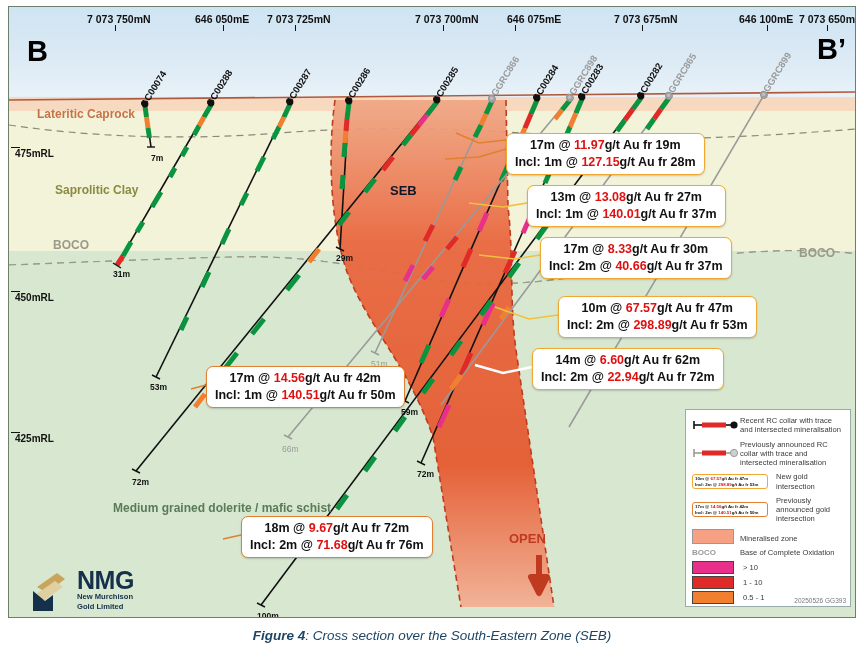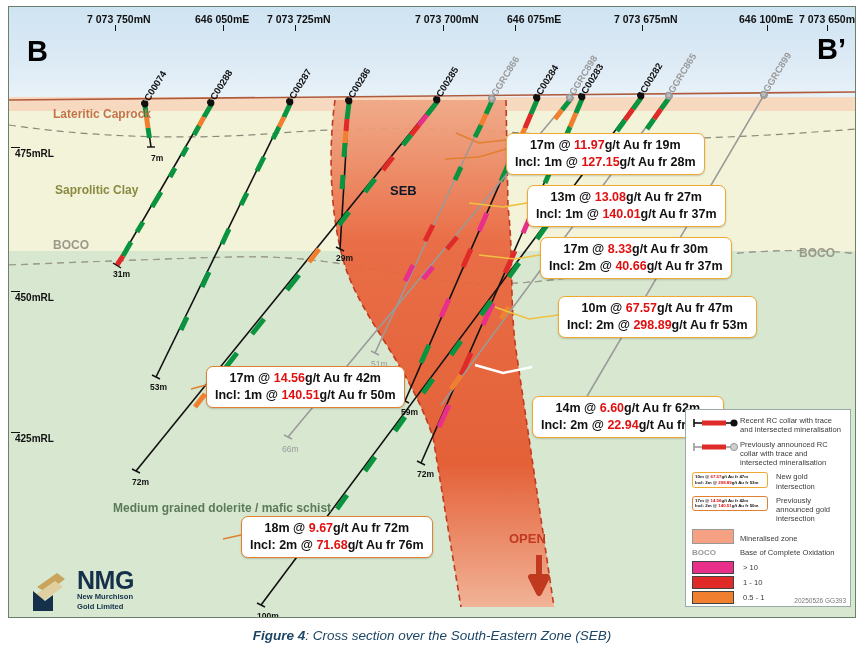--- a/index.html
+++ b/index.html
@@ -39,21 +39,21 @@
   .callout{position:absolute;background:#fff;border:1.6px solid #f0a830;border-radius:7px;
            padding:3px 8px 4px 8px;font-size:12.5px;font-weight:bold;color:#111;white-space:nowrap;
            line-height:1.32;box-shadow:0 1px 2px rgba(0,0,0,.18);}
   .callout.prev{border-color:#e08030;}
   .callout .g{color:#e01010;}
   .callout .row{text-align:center;}
 
   
   #legend{position:absolute;left:676px;top:402px;width:166px;height:198px;background:#fff;
           border:1px solid #9aa;box-sizing:border-box;padding:6px 6px 4px 6px;}
-  .lg-row{display:flex;align-items:flex-start;margin-bottom:5px;}
+  .lg-row{display:flex;align-items:center;margin-bottom:5px;}
   .lg-key{width:48px;flex:0 0 48px;position:relative;height:14px;}
   .lg-txt{font-size:7.6px;color:#3a3a3a;line-height:1.22;flex:1;}
   .minibox{border:1px solid #f0a830;border-radius:3px;background:#fff;padding:1px 2px;
            font-size:4.4px;font-weight:bold;color:#111;line-height:1.3;white-space:nowrap;width:76px;box-sizing:border-box;}
   .minibox.prev{border-color:#e08030;}
   .minibox .g{color:#e01010;}
   .lg-row2{display:flex;align-items:flex-end;margin-bottom:4px;}
   .lg-key2{width:84px;flex:0 0 84px;}
   .swatchzone{width:40px;height:13px;background:#f6a183;border:1px solid #999;}
   .bocokey{font-size:8px;color:#999;font-weight:bold;}
@@ -312,21 +312,21 @@
 
   <div id="elevs">
       <div class="rl" style="left: 6px; top: 141px;">475mRL</div>
       <div style="position: absolute; left: 2px; top: 140px; width: 9px; height: 1px; background: rgb(17, 17, 17);"></div>
       <div class="rl" style="left: 6px; top: 285px;">450mRL</div>
       <div style="position: absolute; left: 2px; top: 284px; width: 9px; height: 1px; background: rgb(17, 17, 17);"></div>
       <div class="rl" style="left: 6px; top: 426px;">425mRL</div>
       <div style="position: absolute; left: 2px; top: 425px; width: 9px; height: 1px; background: rgb(17, 17, 17);"></div>
     </div>
   <div id="unitlabels">
-      <div class="unitlbl cap-lbl" style="left: 44px; top: 100px;">Lateritic Caprock</div>
+      <div class="unitlbl cap-lbl" style="left: 28px; top: 100px;">Lateritic Caprock</div>
       <div class="unitlbl sap-lbl" style="left: 46px; top: 176px;">Saprolitic Clay</div>
       <div class="unitlbl fresh-lbl" style="left: 104px; top: 494px;">Medium grained dolerite / mafic schist</div>
     </div>
   <div id="bocolabels">
       <div class="boco-lbl" style="left: 44px; top: 231px;">BOCO</div>
       <div class="boco-lbl" style="left: 790px; top: 239px;">BOCO</div>
     </div>
 
   <div class="seb-lbl" style="left:381px;top:176px;">SEB</div>
   <div class="open-lbl" style="left:500px;top:524px;">OPEN</div>
@@ -367,21 +367,21 @@
         <div class="row"><span>Incl: 1m @ </span><span class="g">140.01</span><span>g/t Au fr 37m</span></div>
       </div>
       <div class="callout" style="left: 531px; top: 230px;">
         <div class="row"><span>17m @ </span><span class="g">8.33</span><span>g/t Au fr 30m</span></div>
         <div class="row"><span>Incl: 2m @ </span><span class="g">40.66</span><span>g/t Au fr 37m</span></div>
       </div>
       <div class="callout" style="left: 549px; top: 289px;">
         <div class="row"><span>10m @ </span><span class="g">67.57</span><span>g/t Au fr 47m</span></div>
         <div class="row"><span>Incl: 2m @ </span><span class="g">298.89</span><span>g/t Au fr 53m</span></div>
       </div>
-      <div class="callout" style="left: 523px; top: 341px; margin-top: 48px;">
+      <div class="callout" style="left: 523px; top: 341px;">
         <div class="row"><span>14m @ </span><span class="g">6.60</span><span>g/t Au fr 62m</span></div>
         <div class="row"><span>Incl: 2m @ </span><span class="g">22.94</span><span>g/t Au fr 72m</span></div>
       </div>
       <div class="callout prev" style="left: 197px; top: 359px;">
         <div class="row"><span>17m @ </span><span class="g">14.56</span><span>g/t Au fr 42m</span></div>
         <div class="row"><span>Incl: 1m @ </span><span class="g">140.51</span><span>g/t Au fr 50m</span></div>
       </div>
       <div class="callout prev" style="left: 232px; top: 509px;">
         <div class="row"><span>18m @ </span><span class="g">9.67</span><span>g/t Au fr 72m</span></div>
         <div class="row"><span>Incl: 2m @ </span><span class="g">71.68</span><span>g/t Au fr 76m</span></div>

